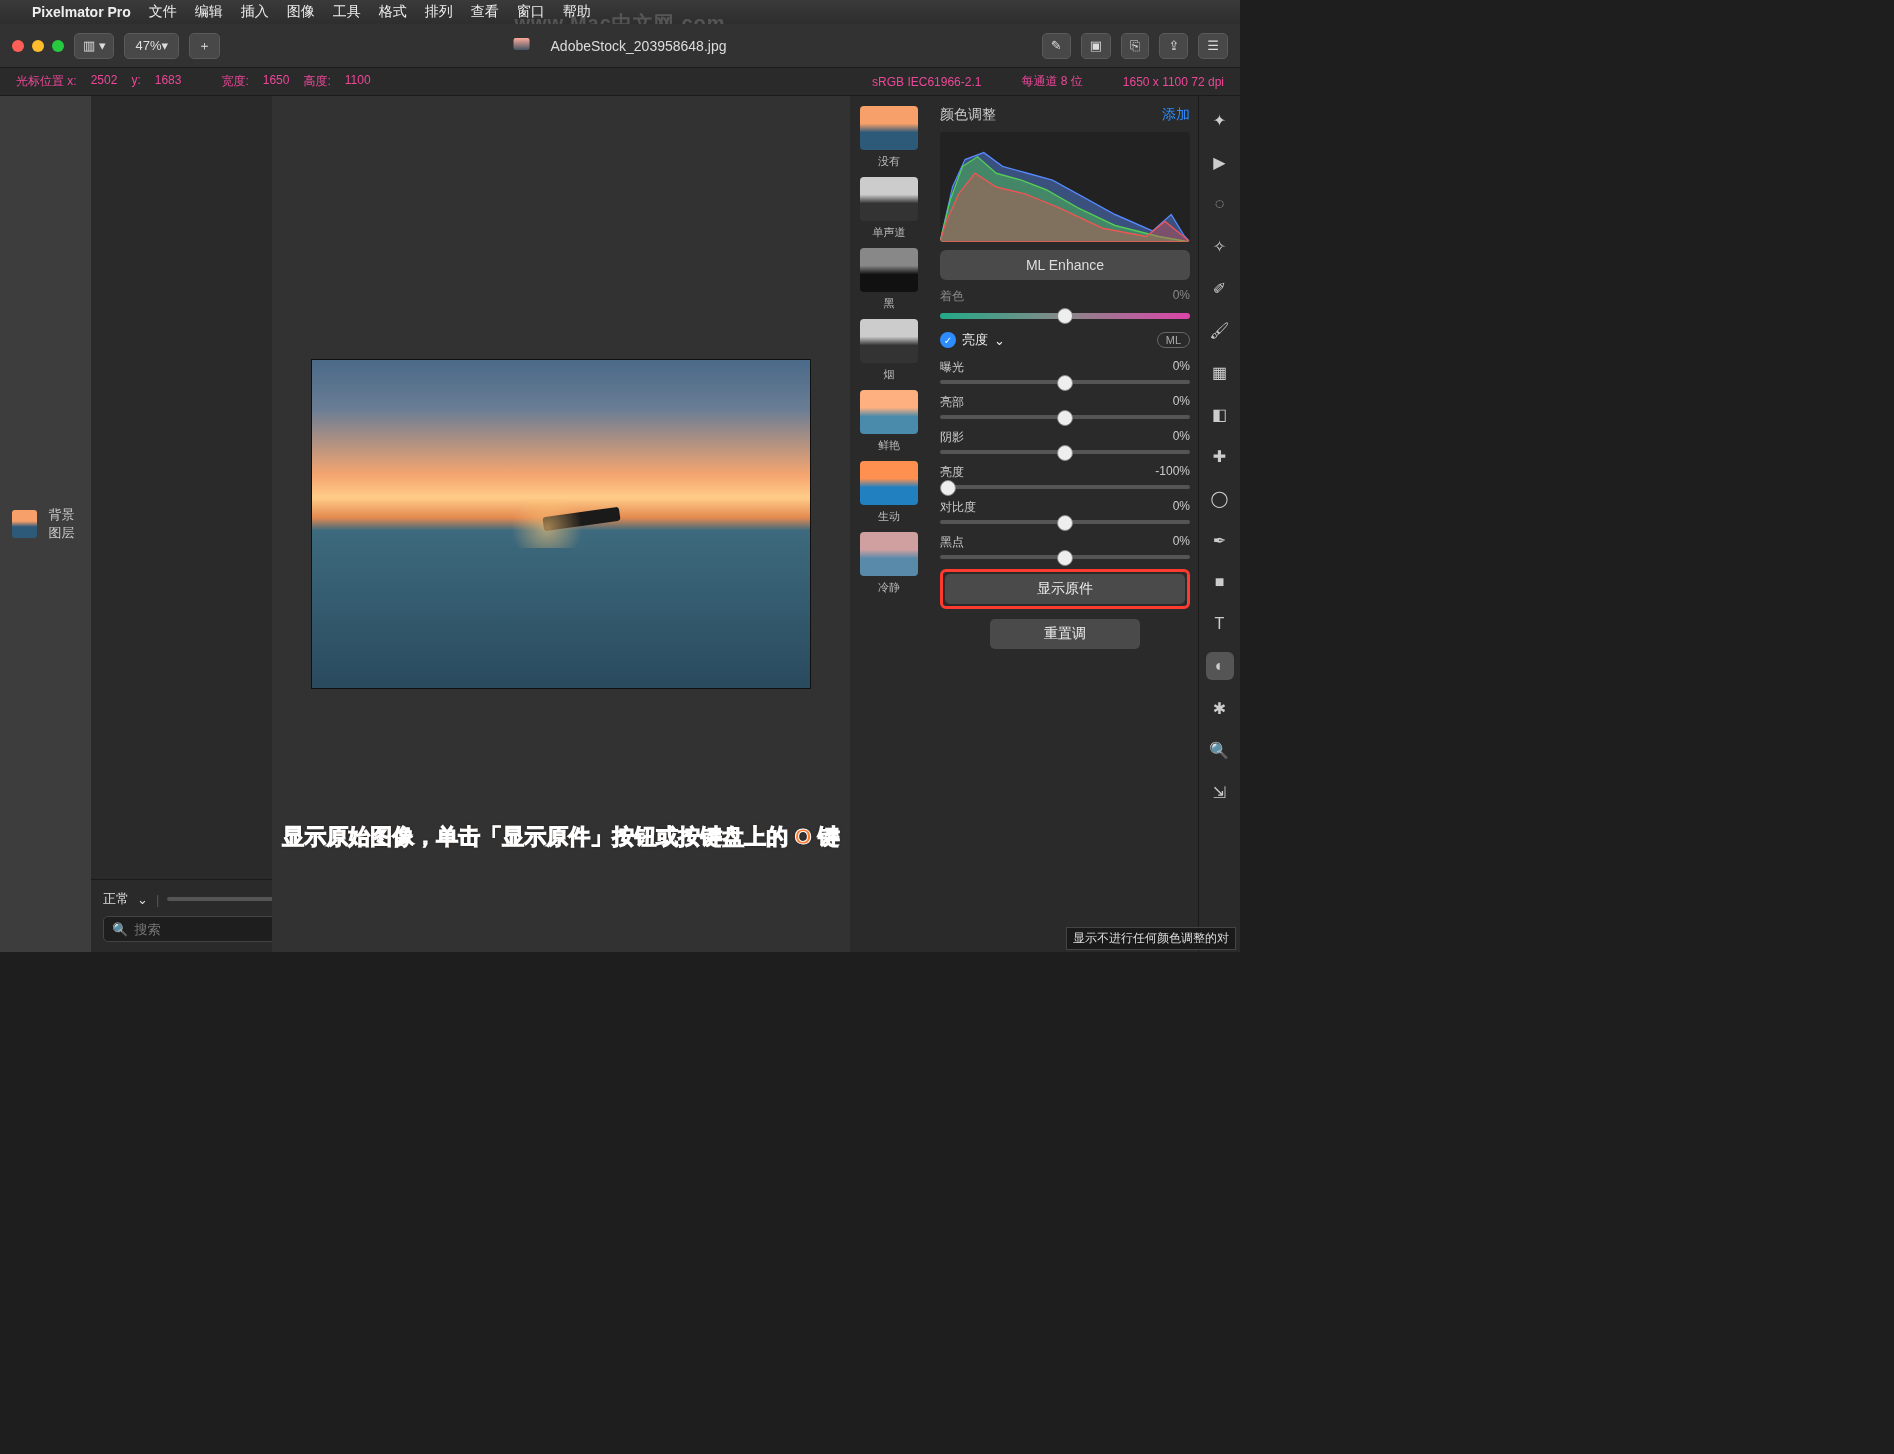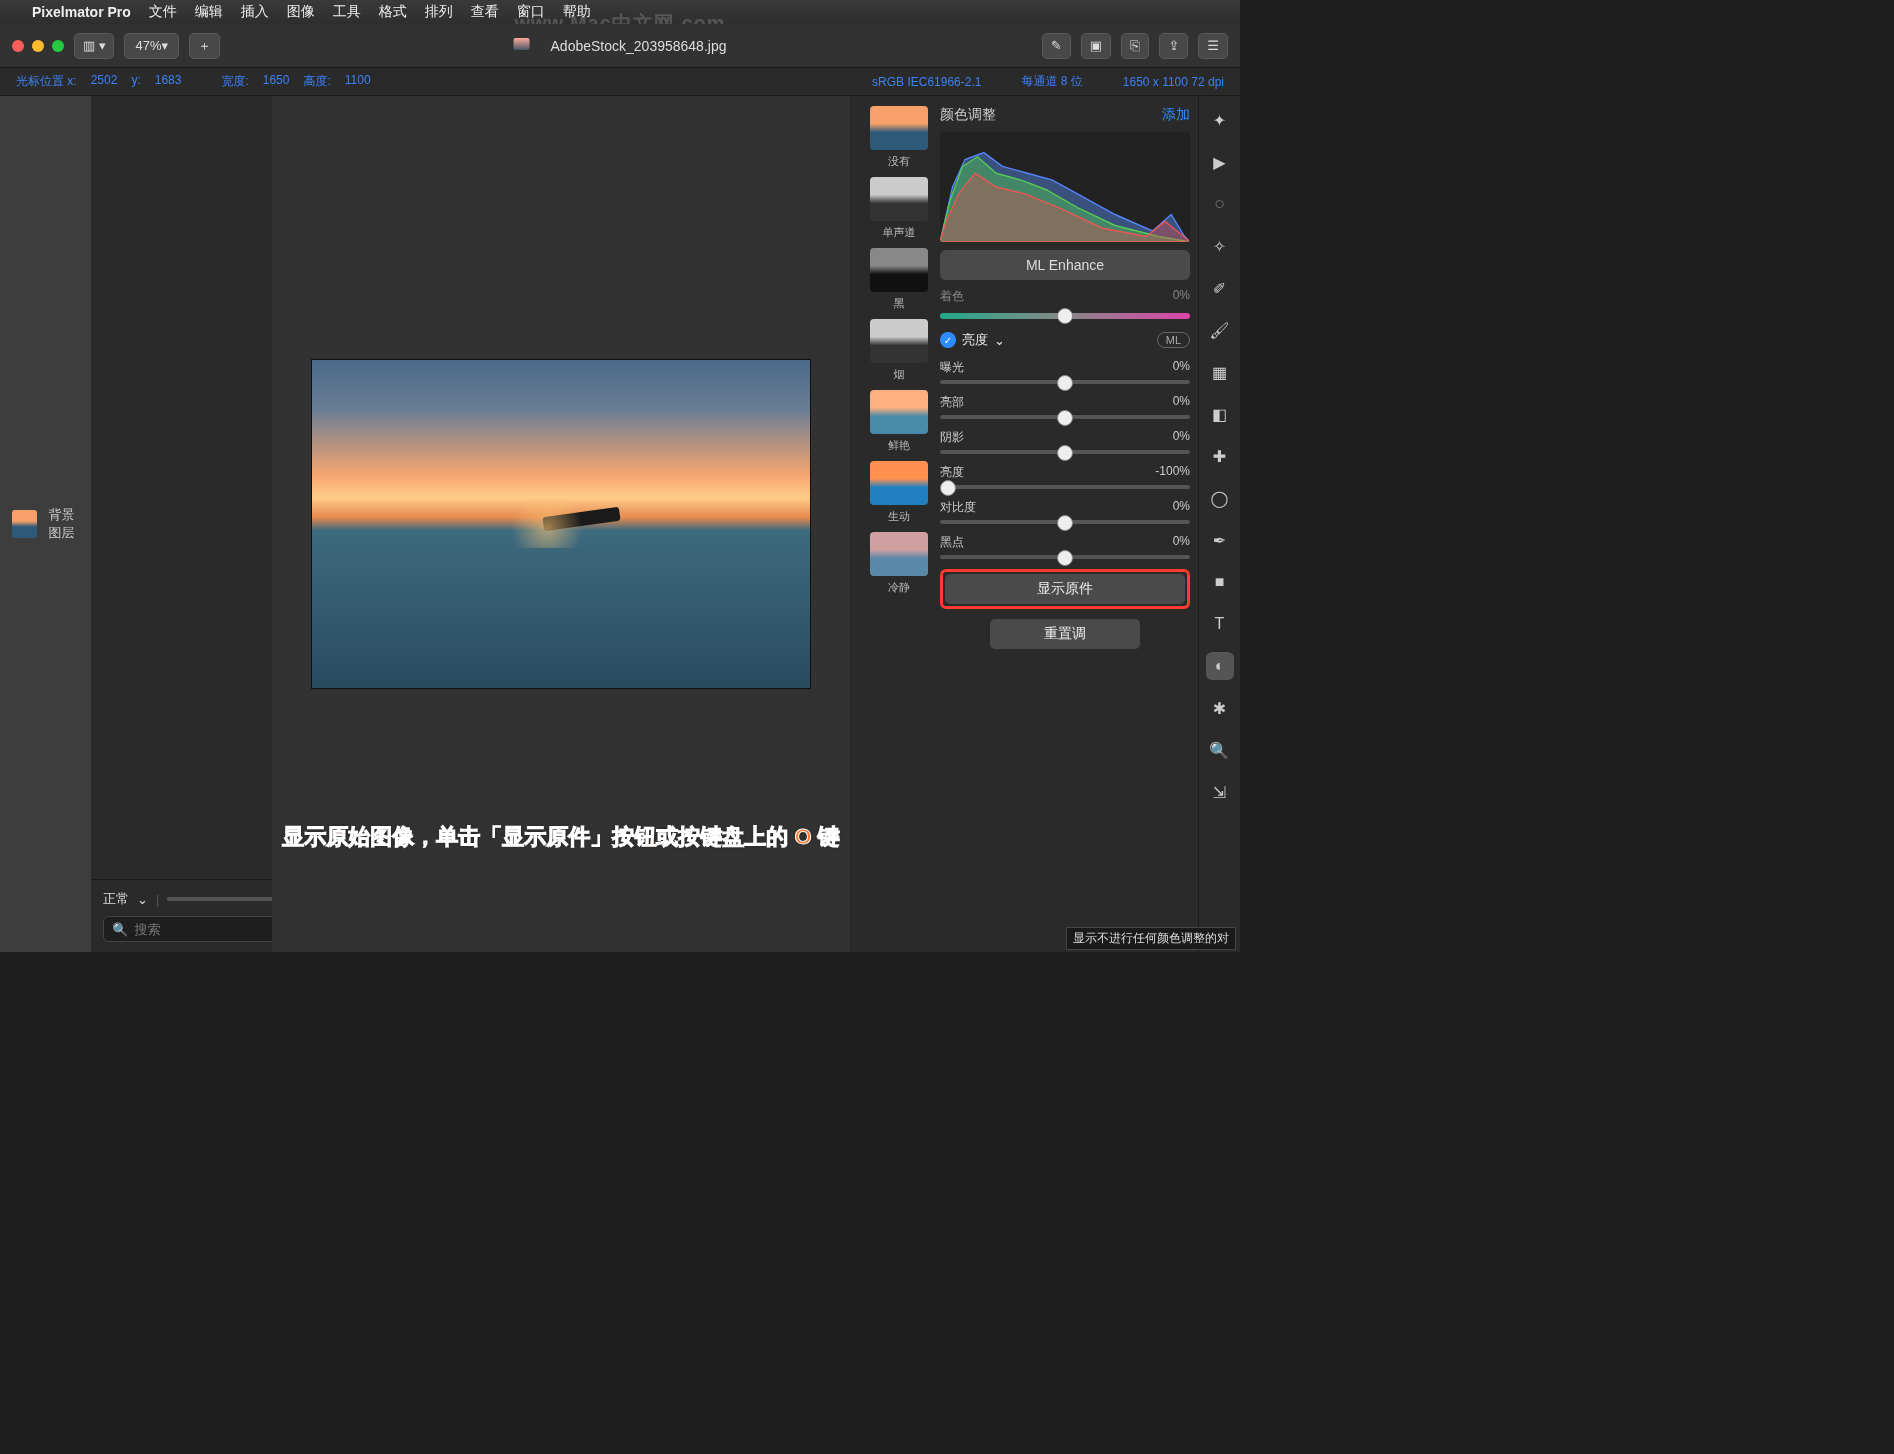--- a/index.html
+++ b/index.html
@@ -17,21 +17,21 @@
 .tl-close { background: #ff5f56; }
 .tl-min { background: #ffbd2e; }
 .tl-max { background: #27c93f; }
 .tool-btn { height: 26px; background: #484848; border: 1px solid #5a5a5a; border-radius: 5px; color: #ddd; display: flex; align-items: center; justify-content: center; padding: 0 10px; font-size: 13px; cursor: pointer; }
 .tool-btn.small { padding: 0 8px; }
 .doc-title { position: absolute; left: 50%; transform: translateX(-50%); color: #ddd; font-size: 14px; display:flex; align-items:flex-start; gap:21px;}
 .doc-title .thumb { width:16px; height:12px; background: linear-gradient(#fa9,#456); border-radius:2px;}
 .toolbar-right { margin-left: auto; display: flex; gap: 10px; }
 
 
-.statusbar { height: 28px; background: #2a2a2a; display: flex; align-items: center; padding: 0 16px; gap: 40px; font-size: 12px; color: #3b82f6; border-bottom: 1px solid #1a1a1a; }
+.statusbar { height: 28px; background: #2a2a2a; display: flex; align-items: center; padding: 0 16px; gap: 40px; font-size: 12px; color: #ec4899; border-bottom: 1px solid #1a1a1a; }
 .statusbar .sp { flex: 1; }
 .statusbar .group { display:flex; gap:14px; }
 
 
 .main { display: flex; height: calc(100% - 24px - 44px - 28px); }
 
 
 .left { width: 272px; background: #2a2a2a; display: flex; flex-direction: row; }
 .layer-row { display: flex; align-items: center; gap: 12px; padding: 8px 12px; background: #3d3d3d; }
 .layer-thumb { width: 42px; height: 28px; background: linear-gradient(to bottom,#f8a06a 40%,#2e5a7a 60%); border-radius: 3px; }
@@ -47,21 +47,21 @@
 .center { flex: 1; background: #323232; display: flex; align-items: center; justify-content: center; position: relative; }
 .canvas-img { width: 500px; height: 330px; background: linear-gradient(to bottom, #4a6a88 0%, #6a7d95 15%, #f5a570 35%, #ffcc88 42%, #e58a50 48%, #3d6a7e 52%, #2a4a5e 100%); position: relative; border:1px solid #111;}
 .canvas-img::after { content:""; position:absolute; left:40%; top:42%; width:120px; height:50px; background: radial-gradient(circle at 30% 60%, rgba(255,200,120,.6), transparent 40%); }
 .driftwood { position:absolute; left:42%; top:40%; width:110px; height:70px; }
 .driftwood::before { content:""; position:absolute; left:20%; top:30%; width:70%; height:20%; background:#1a1a1a; transform:rotate(-8deg); border-radius:3px;}
 .annotation { position: absolute; bottom: 100px; left: 50%; transform: translateX(-50%); font-size: 22px; font-weight: 700; color: #ff7a2e; -webkit-text-stroke: 1px #fff; white-space: nowrap; text-shadow: 0 0 3px rgba(0,0,0,.5);}
 
 
 .right { width: 390px; background: #2a2a2a; display: flex; }
 .adjust-panel { flex: 1; display: flex; padding: 10px 0 10px 10px; gap: 12px; overflow:hidden;}
-.preset-col { width: 68px; display: flex; flex-direction: column; gap: 8px; align-items:flex-end;}
+.preset-col { width: 68px; display: flex; flex-direction: column; gap: 8px; align-items:flex-start;}
 .preset { display:flex; flex-direction:column; align-items:center; gap:4px; font-size:11px; color:#bbb;}
 .preset .pthumb { width:58px; height:44px; border-radius:4px; background:#555;}
 .pthumb.color { background: linear-gradient(to bottom,#f8a06a 40%,#2e5a7a 60%); }
 .pthumb.bw { background: linear-gradient(to bottom,#ccc 40%,#333 60%); }
 .pthumb.dark { background: linear-gradient(to bottom,#888 40%,#111 60%); }
 .pthumb.warm { background: linear-gradient(to bottom,#ffb080 40%,#4a8aaa 60%); }
 .pthumb.vivid { background: linear-gradient(to bottom,#ff9050 40%,#2080c0 60%); }
 .pthumb.cool { background: linear-gradient(to bottom,#d0a0a0 40%,#5a8aaa 60%); }
 
 .controls-col { flex:1; padding-right:8px; display:flex; flex-direction:column; gap:8px;}

